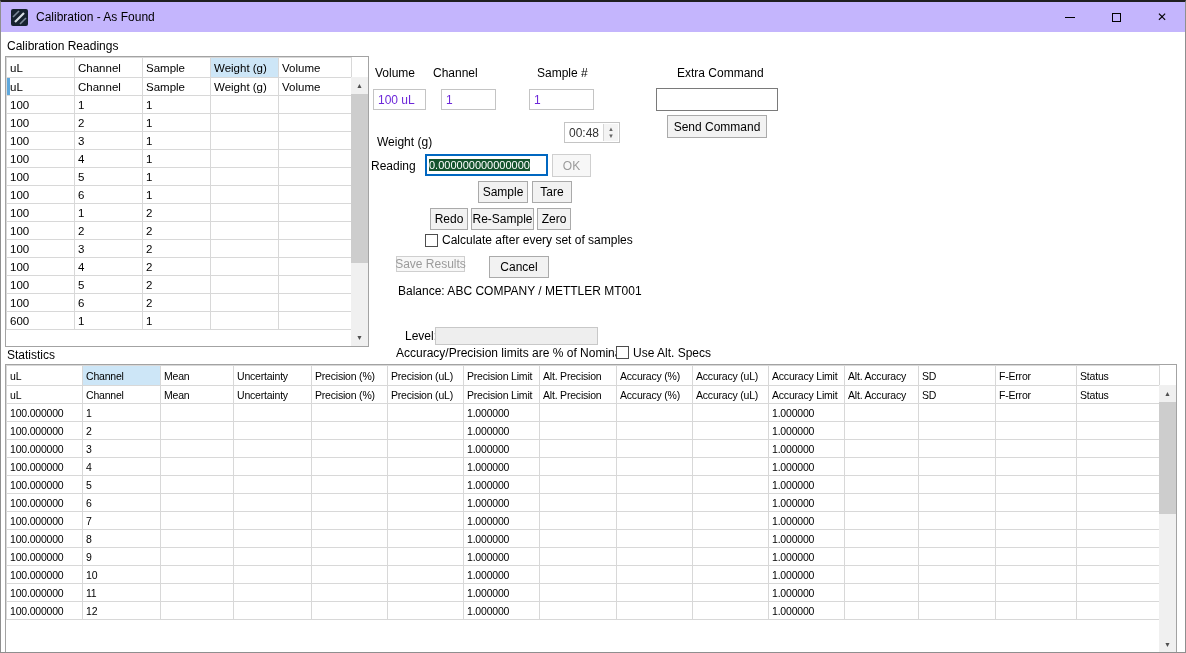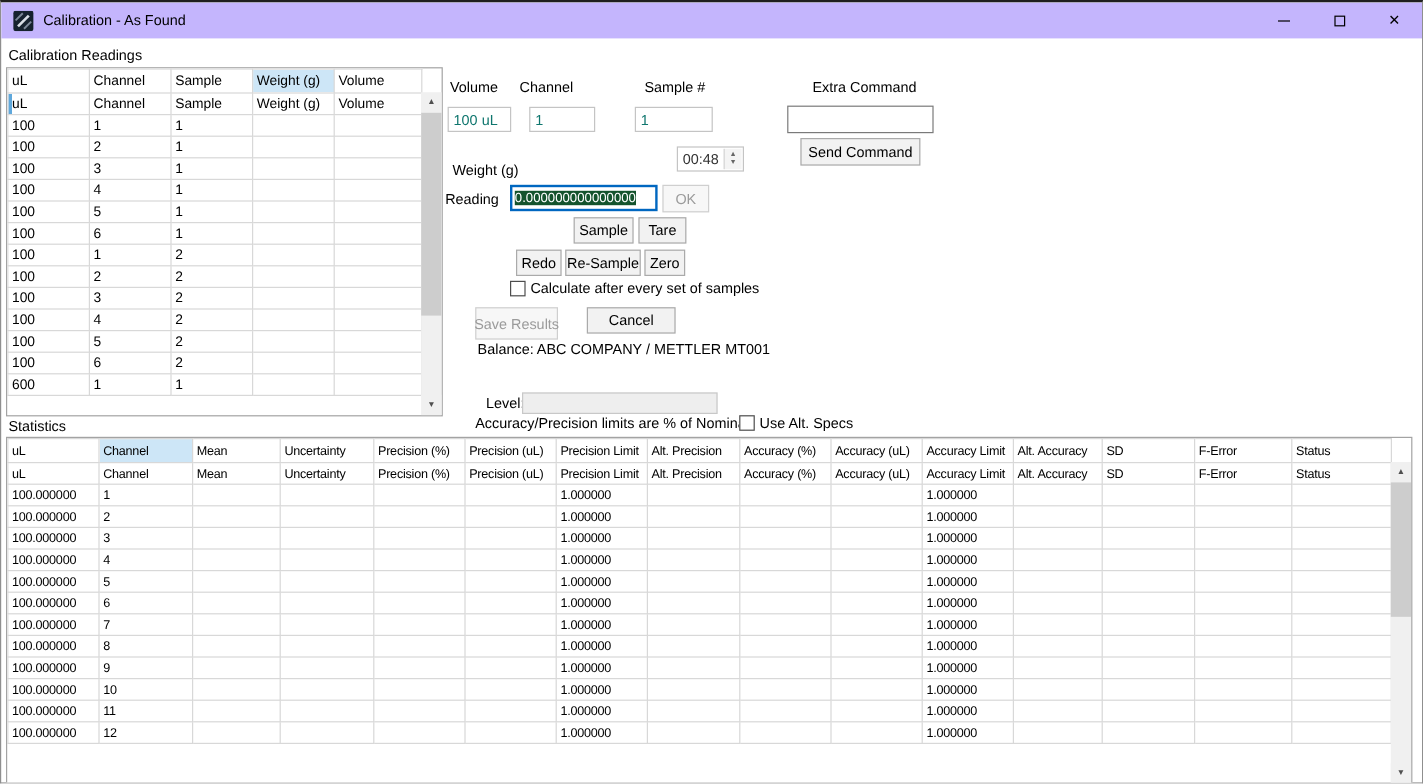--- a/index.html
+++ b/index.html
@@ -38,21 +38,21 @@
   .vscroll { position:absolute; right:0; width:17px; background:#f0f0f0; }
   .sb-btn { position:absolute; left:0; width:17px; height:17px; display:flex; align-items:center;
             justify-content:center; font-size:7px; color:#505050; background:#f0f0f0; }
   .sb-btn.up { top:0; } .sb-btn.down { bottom:0; }
   .sb-track { position:absolute; left:0; right:0; top:17px; bottom:17px; }
   .sb-thumb { position:absolute; left:0; right:0; top:0; background:#cdcdcd; }
 
   
   .lbl { position:absolute; font-size:12px; white-space:nowrap; }
   .tb  { position:absolute; background:#fff; border:1px solid #c4c4c4; font-size:12px;
-         display:flex; align-items:center; padding:0 4px; color:#0f766e; }
+         display:flex; align-items:center; padding:0 4px; color:#6d28d9; }
   .tb.enabled { border-color:#7a7a7a; color:#000; }
   .tb.disabled { background:#eeeeee; border-color:#c8c8c8; }
   .btn { position:absolute; background:#f2f2f2; border:1px solid #aaaaaa; font-size:12px;
          display:flex; align-items:center; justify-content:center; cursor:default; white-space:nowrap; }
   .btn.disabled { color:#9b9b9b; border-color:#cfcfcf; background:#f7f7f7; }
   .reading-box { position:absolute; border:2px solid #0067c0; background:#fff; display:flex;
                  align-items:center; padding:0 2px; }
   .reading-box .sel { background:#14532d; color:#fff; font-size:11px; white-space:nowrap; }
   .cb { position:absolute; width:13px; height:13px; background:#fff; border:1px solid #4d4d4d; }
   .timer { position:absolute; background:#fff; border:1px solid #c4c4c4; font-size:12px;
@@ -248,22 +248,22 @@
   <div class="btn" style="left:477px; top:179px; width:50px; height:22px;">Sample</div>
   <div class="btn" style="left:531px; top:179px; width:40px; height:22px;">Tare</div>
 
   <div class="btn" style="left:429px; top:206px; width:38px; height:22px;">Redo</div>
   <div class="btn" style="left:470px; top:206px; width:63px; height:22px;">Re-Sample</div>
   <div class="btn" style="left:536px; top:206px; width:34px; height:22px;">Zero</div>
 
   <span class="cb" style="left:424px; top:232px;"></span>
   <div class="lbl" style="left:441px; top:231px;">Calculate after every set of samples</div>
 
-  <div class="btn disabled" style="left:395px; top:254px; width:69px; height:27px;">Save Results</div>
-  <div class="btn" style="left:488px; top:254px; width:74px; height:22px;">Cancel</div>
+  <div class="btn disabled" style="left:395px; top:254px; width:69px; height:16px;">Save Results</div>
+  <div class="btn" style="left:488px; top:254px; width:60px; height:22px;">Cancel</div>
 
   <div class="lbl" style="left:397px; top:282px;">Balance: ABC COMPANY / METTLER MT001</div>
 
   <div class="lbl" style="left:404px; top:327px;">Level:</div>
   <div class="tb disabled" style="left:434px; top:325px; width:163px; height:18px;"></div>
 
   <div class="lbl" style="left:395px; top:344px;">Accuracy/Precision limits are % of Nominal</div>
   <span class="cb" style="left:615px; top:344px;"></span>
   <div class="lbl" style="left:632px; top:344px;">Use Alt. Specs</div>
 

